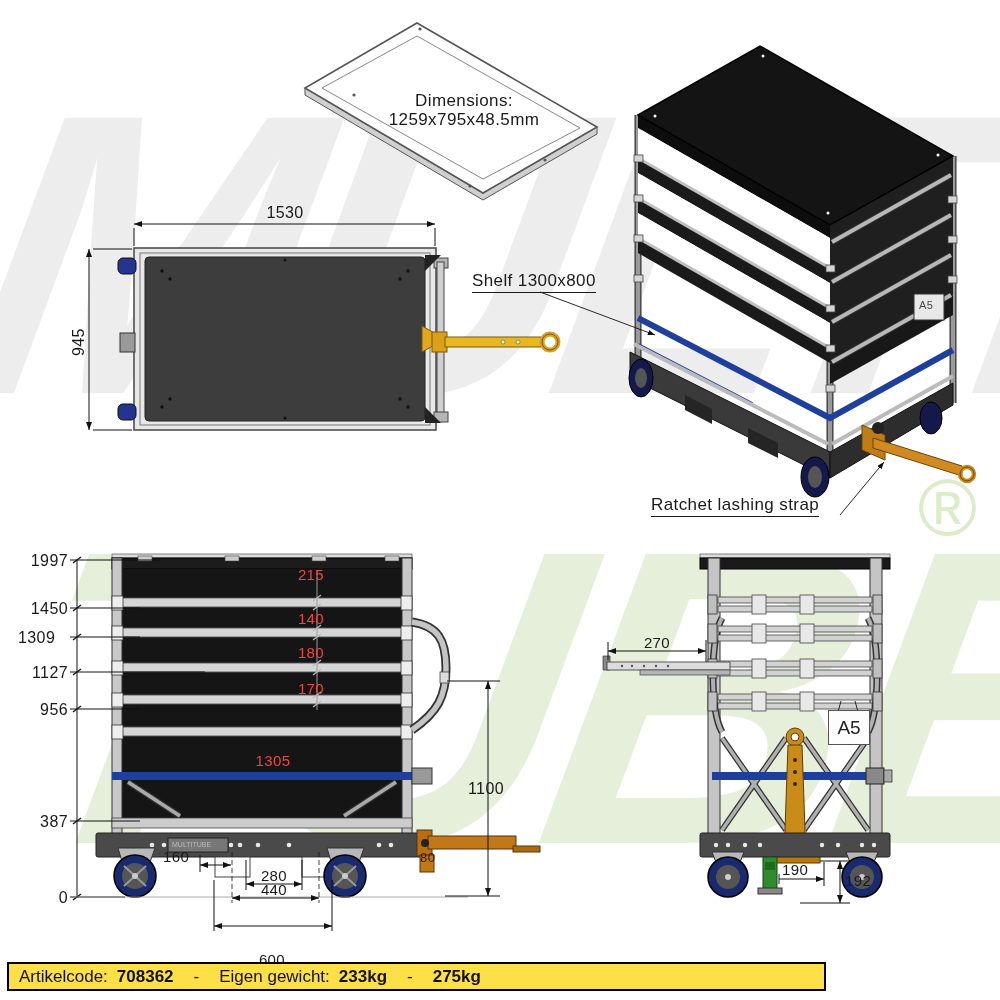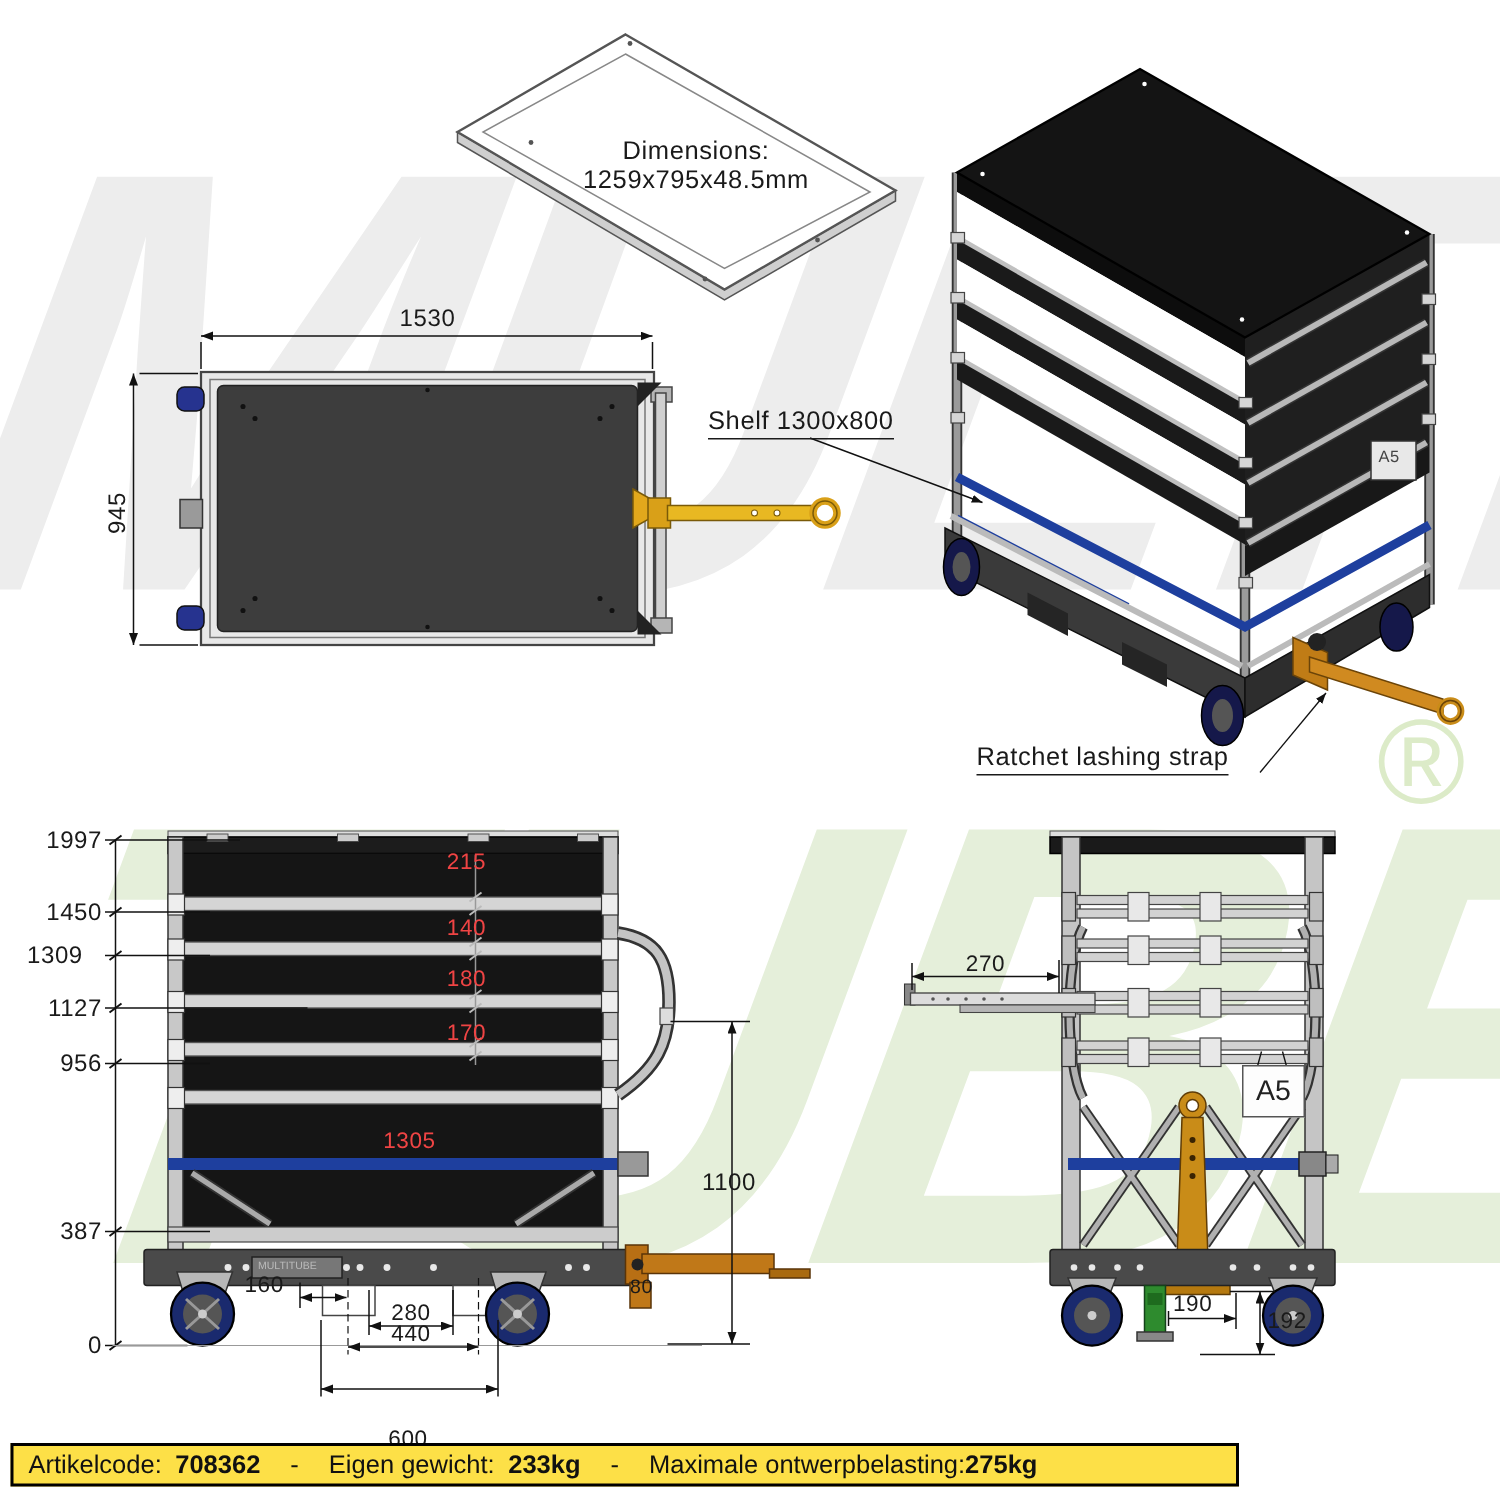--- a/index.html
+++ b/index.html
@@ -494,17 +494,16 @@
   <div class="lbl" style="left:782px;top:862px;">190</div>
   <div class="lbl" style="left:845px;top:873px;">192</div>
 
   <div class="footer">
     <span>Artikelcode:</span>
     <b class="val">708362</b>
     <span class="sep">-</span>
     <span>Eigen gewicht:</span>
     <b class="val">233kg</b>
     <span class="sep">-</span>
-    <span>Maximale ontwerpbelasting:</span>
     <b>275kg</b>
   </div>
 
 </div>
 
 </body></html>

